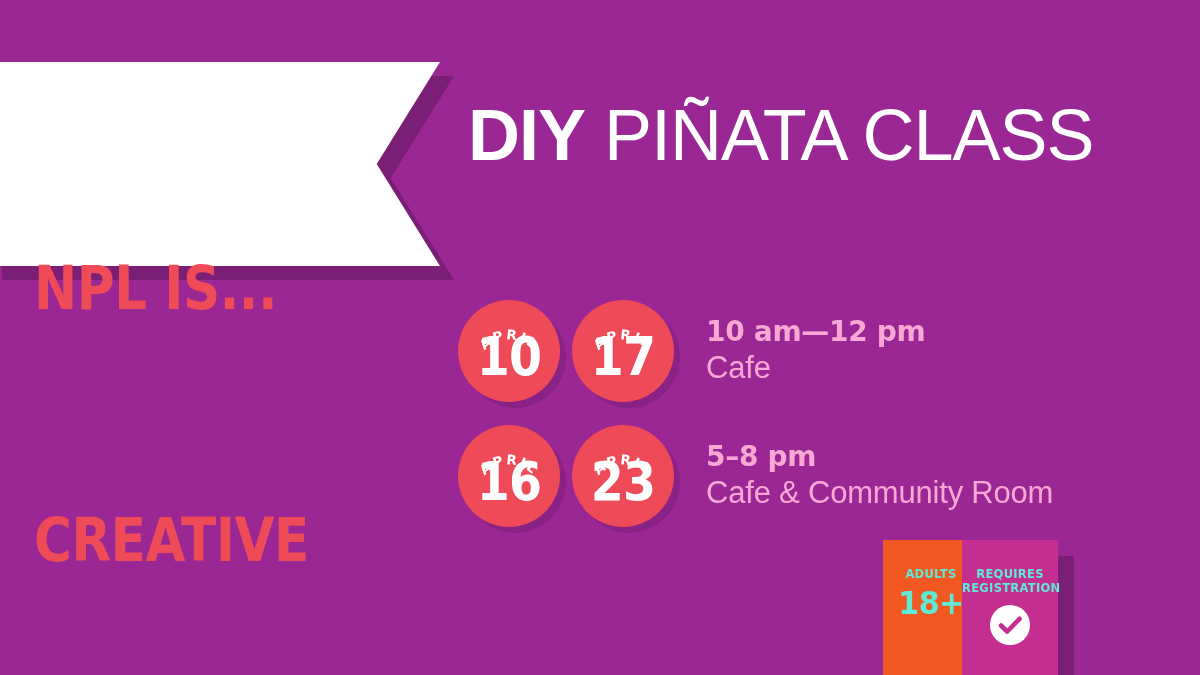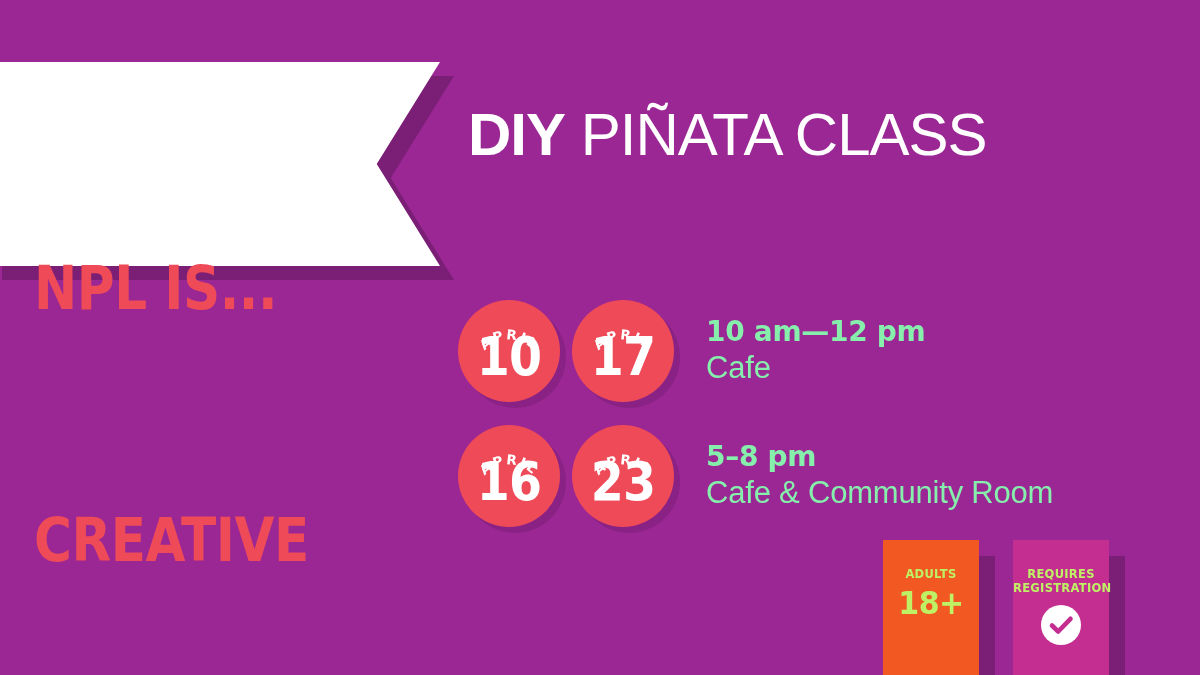--- a/index.html
+++ b/index.html
@@ -63,21 +63,21 @@
     white-space: pre;
   }
 
   
   #headline {
     position: absolute;
     left: 468px;
     top: 88px;
     width: 700px;
     color: #FFFFFF;
-    font-size: 60px;
+    font-size: 72px;
     line-height: 94px;
     letter-spacing: -1px;
   }
   #headline .hl-strong { font-weight: 700; }
   #headline .hl-light  { font-weight: 300; }
 
   
   .session-row {
     position: absolute;
     left: 458px;
@@ -137,21 +137,21 @@
     font-family: "DejaVu Sans", sans-serif;
     font-weight: 700;
     font-size: 54px;
     line-height: 62px;
     letter-spacing: -1px;
     transform: scaleX(0.88);
   }
 
   .session-info {
     margin-left: 20px;
-    color: #86efac;
+    color: #f9a8d4;
   }
   .session-time {
     font-family: "DejaVu Sans", sans-serif;
     font-weight: 700;
     font-size: 28px;
     line-height: 34px;
     letter-spacing: -0.3px;
   }
   .session-place {
     font-weight: 400;
@@ -176,34 +176,34 @@
     background: #7B1E76;
   }
   .corner-badge-plate {
     position: absolute;
     left: 0;
     top: 0;
     width: 96px;
     height: 135px;
   }
   #badge-age      { left: 883px; }
-  #badge-register { left: 1013px; }
+  #badge-register { left: 962px; }
   #badge-age .corner-badge-plate      { background: #F25822; }
   #badge-register .corner-badge-plate { background: #C32E90; }
 
   .corner-badge-body {
     position: absolute;
     left: 0;
     top: 0;
     width: 96px;
     height: 135px;
     padding-top: 27px;
     box-sizing: border-box;
     text-align: center;
-    color: #bef264;
+    color: #5eead4;
     font-family: "DejaVu Sans", sans-serif;
     font-weight: 700;
   }
   .badge-caption {
     font-size: 11.5px;
     line-height: 14px;
     letter-spacing: 0.3px;
   }
   .badge-bignum {
     margin-top: 3px;

